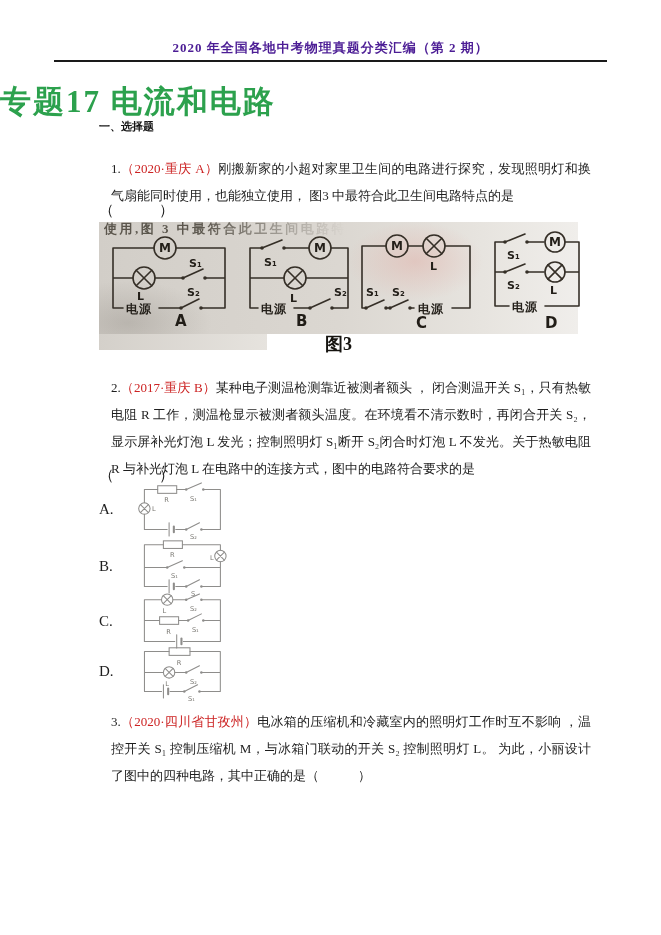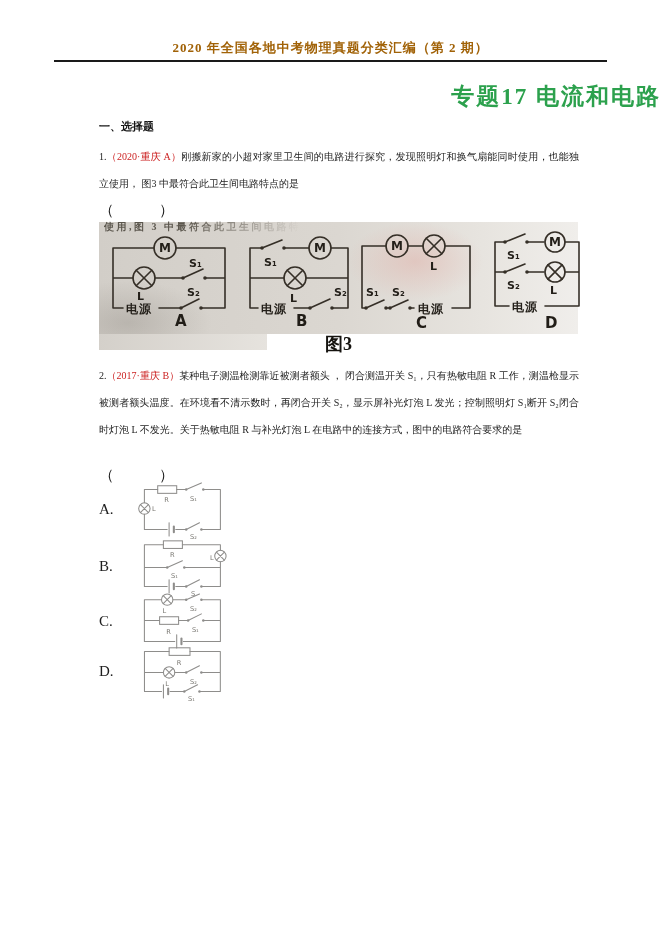--- a/index.html
+++ b/index.html
@@ -3,51 +3,51 @@
 <meta charset="utf-8">
 <style>
   html,body { margin:0; padding:0; background:#ffffff; }
   .page {
     position:relative; width:661px; height:935px; background:#ffffff;
     font-family:"Liberation Serif","DejaVu Serif",serif; color:#1e1e1e;
     overflow:hidden;
   }
   .doc-header {
     position:absolute; top:39px; left:0; width:661px; text-align:center;
-    font-size:13px; font-weight:bold; color:#a16207; letter-spacing:1px;
+    font-size:13px; font-weight:bold; color:#4c1d95; letter-spacing:1px;
   }
   .header-rule {
     position:absolute; top:60px; left:54px; width:553px; height:0;
     border-top:2px solid #1a1a1a;
   }
   .doc-title {
-    position:absolute; top:81px; left:0; width:661px; text-align:right;
-    font-size:23px; font-weight:bold; color:#2ca14d; letter-spacing:2px;
+    position:absolute; top:81px; left:0; width:661px; text-align:left;
+    font-size:31px; font-weight:bold; color:#2ca14d; letter-spacing:2px;
   }
   .section-heading {
     position:absolute; top:119px; left:99px;
     font-size:11px; font-weight:bold; color:#141414;
   }
   .para {
-    position:absolute; left:99px; width:480px; margin:0;
-    font-size:10px; line-height:27px; color:#1e1e1e; text-align:justify;
+    position:absolute; left:99px; width:480px; margin:12px;
+    font-size:13px; line-height:27px; color:#1e1e1e; text-align:justify;
   }
   .red { color:#cc2222; }
   .blank { position:absolute; left:99px; font-size:15px; line-height:27px; }
 
   
   .photo {
     position:absolute; left:99px; top:222px; width:479px; height:112px;
     background:
       radial-gradient(ellipse 95px 55px at 66% 35%, rgba(224,176,168,0.50), rgba(224,176,168,0) 72%),
       radial-gradient(ellipse 120px 60px at 6% 90%, rgba(120,114,106,0.28), rgba(120,114,106,0) 70%),
       linear-gradient(to right, #d2cec8 0%, #dbd7d1 50%, #e7e4df 80%, #f0eeeb 100%);
   }
   .photo-smudge {
-    position:absolute; top:-2px; left:5px; font-size:10px; font-weight:bold;
+    position:absolute; top:-2px; left:5px; font-size:13px; font-weight:bold;
     color:#3e392f; opacity:.8; letter-spacing:2.5px; white-space:nowrap;
     -webkit-mask-image:linear-gradient(to right,#000 35%,transparent 88%);
     mask-image:linear-gradient(to right,#000 35%,transparent 88%);
     text-align:center;
   }
   .photo-tail {
     position:absolute; left:99px; top:334px; width:168px; height:16px;
     background:linear-gradient(to right,#d4d0ca,#e6e3de);
   }
   .fig-caption {
@@ -318,14 +318,15 @@
           <circle class="dot" cx="70" cy="50" r="1.3"></circle>
         <path d="M54 50 L68 43"></path>
       </g>
       <text x="46" y="22">R</text>
       <text x="34" y="44">L</text>
       <text x="60" y="42">S₂</text>
       <text x="58" y="60">S₁</text>
     </svg>
   </div>
 
+  <p class="para" style="top:696px"><span>3.</span><span class="red">（2020·四川省甘孜州）</span><span>电冰箱的压缩机和冷藏室内的照明灯工作时互不影响 ，温控开关 S₁ 控制压缩机 M，与冰箱门联动的开关 S₂ 控制照明灯 L。 为此，小丽设计了图中的四种电路，其中正确的是（　　　）</span></p>
 
 </div>
 
 </body></html>

